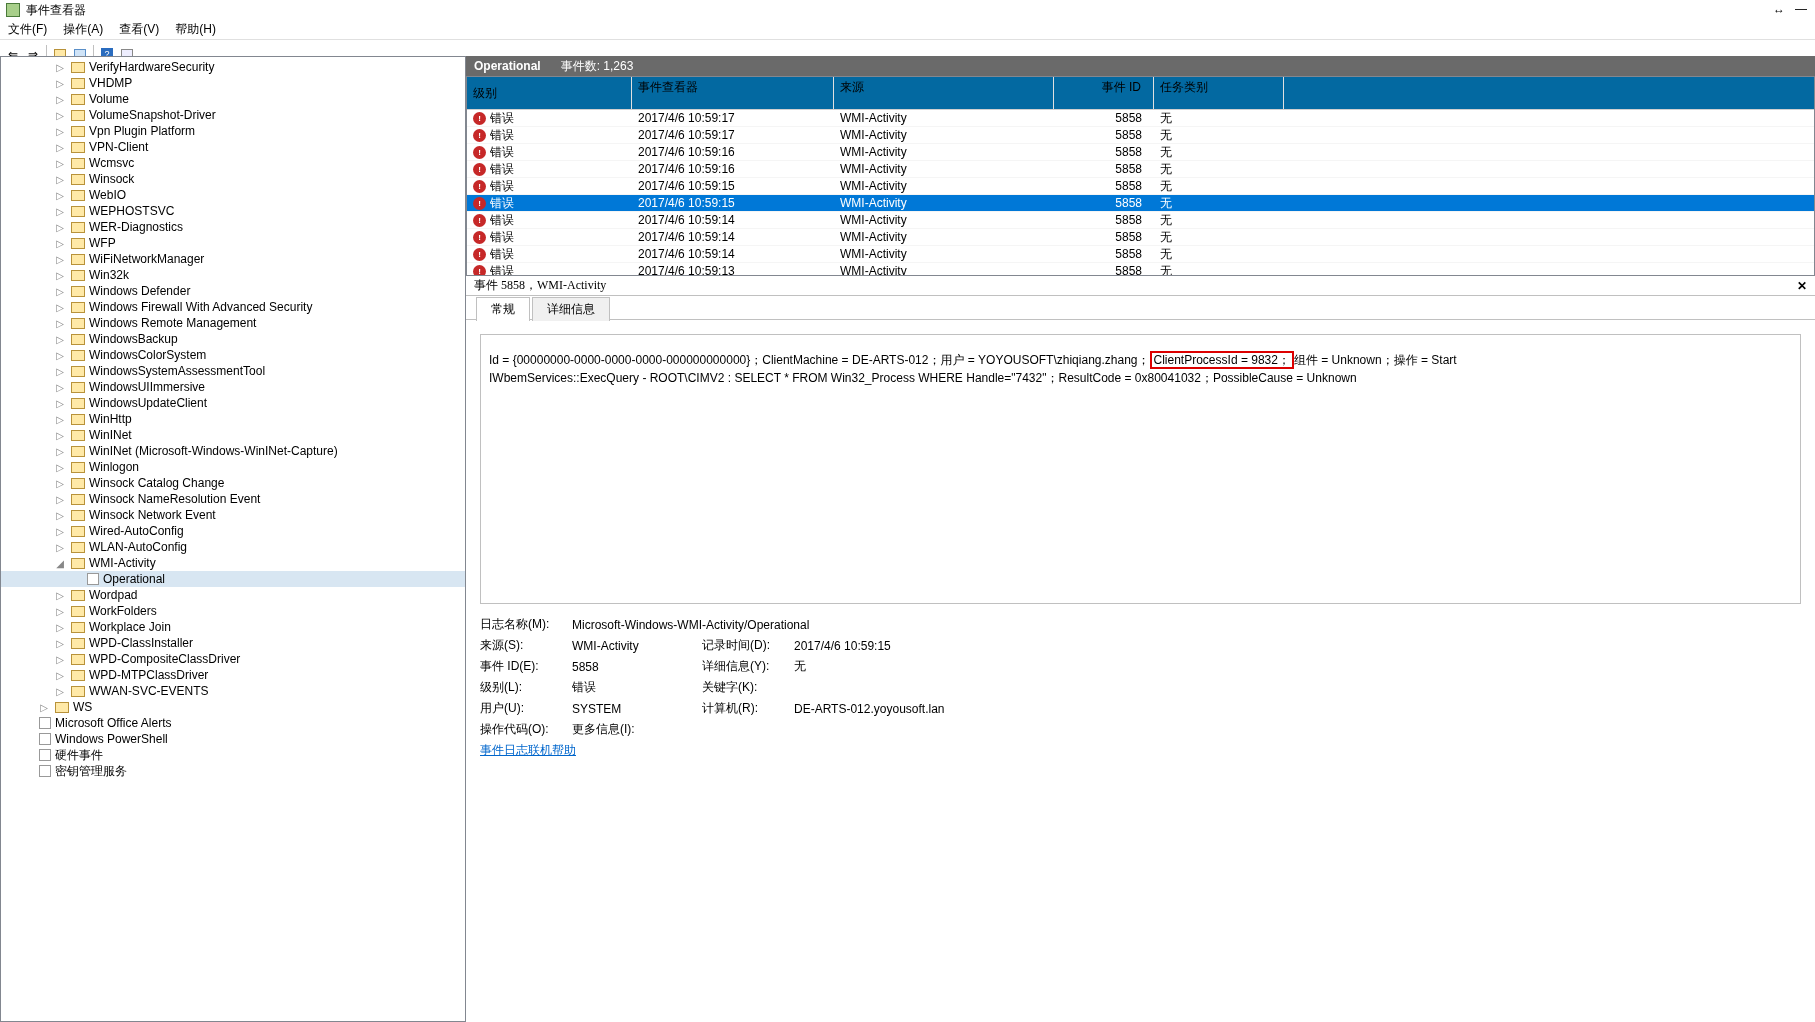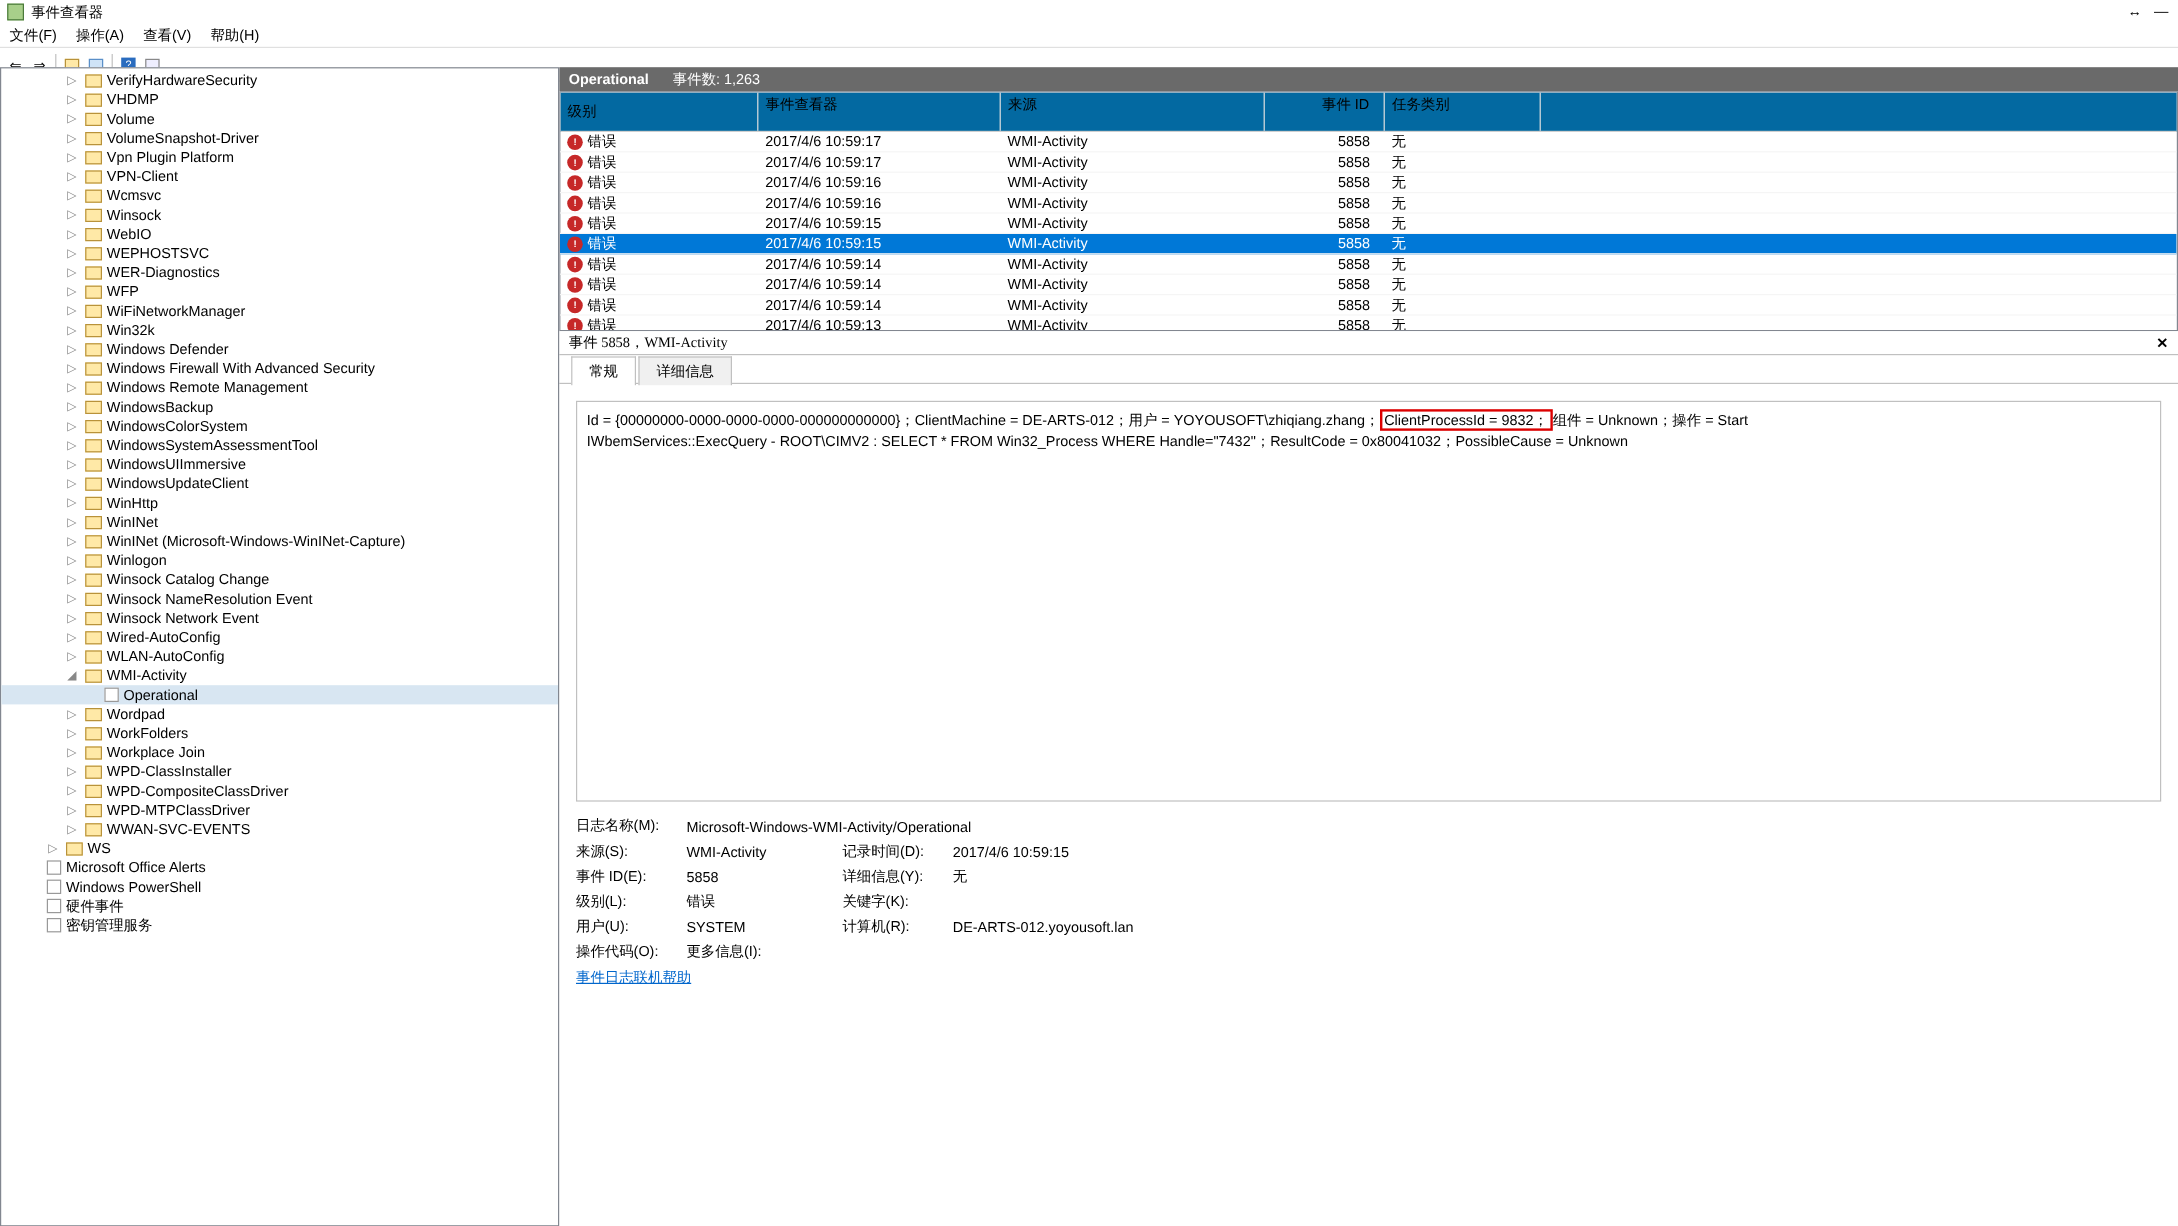--- a/index.html
+++ b/index.html
@@ -52,21 +52,21 @@
 
 
 .detailhdr { height:20px; display:flex; align-items:center; justify-content:space-between; padding:0 8px; border-bottom:1px solid #c0c0c0; background:#fff; }
 .detailhdr .dtitle { font-family:Liberation Serif, serif; }
 .tabs { height:24px; display:flex; align-items:center; padding-left:10px; border-bottom:1px solid #c0c0c0; }
 .tab { padding:3px 14px; border:1px solid #c0c0c0; background:#fff; border-bottom:none; margin-right:2px; position:relative; top:1px; }
 .tab.act { background:#fff; }
 .tab:not(.act){ background:#f0f0f0; }
 
 .detailbody { flex:1; padding:14px; display:flex; flex-direction:column; }
-.desc { border:1px solid #c0c0c0; height:334px; padding:6px 8px; line-height:18px; overflow:auto; }
+.desc { border:1px solid #c0c0c0; height:270px; padding:16px 8px; line-height:18px; overflow:auto; }
 .highlight { border:2px solid #d00; padding:0 2px; }
 .meta { margin-top:12px; display:grid; grid-template-columns:92px 130px 92px 250px; row-gap:4px; align-items:center; }
 .meta .lbl { }
 .lnk { color:#0066cc; text-decoration:underline; }
 
 
 ::-webkit-scrollbar { width:16px; height:16px; }
 ::-webkit-scrollbar-track { background:#f0f0f0; }
 ::-webkit-scrollbar-thumb { background:#c0c0c0; border:1px solid #a0a0a0; }
 </style>

